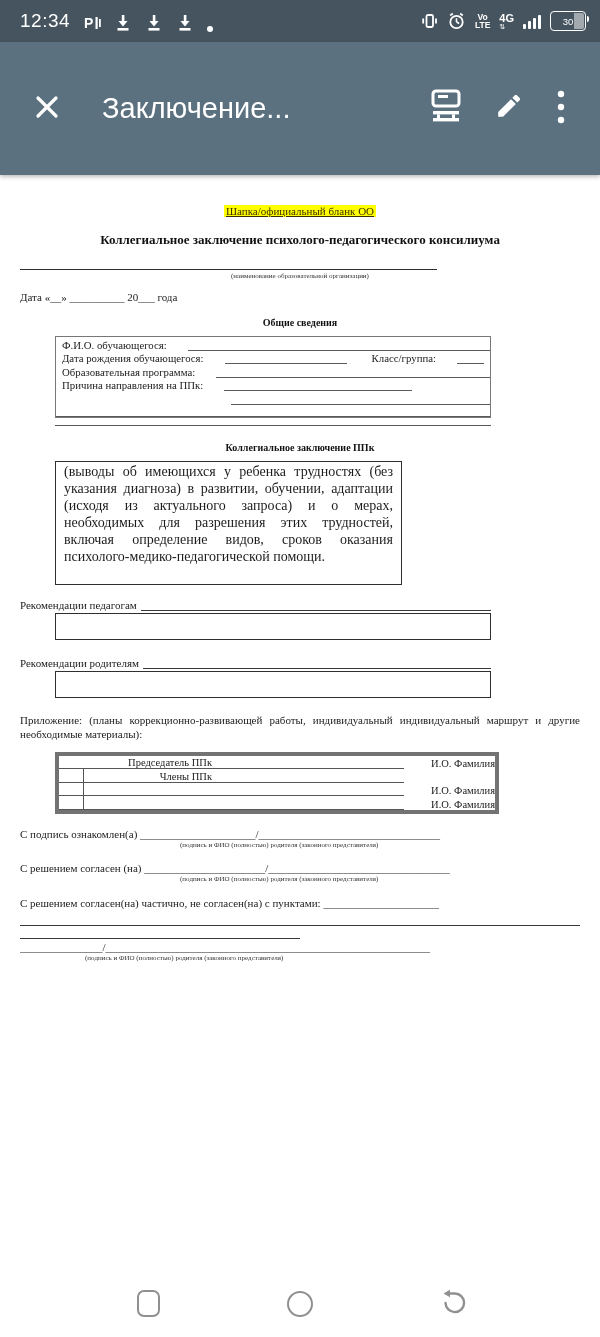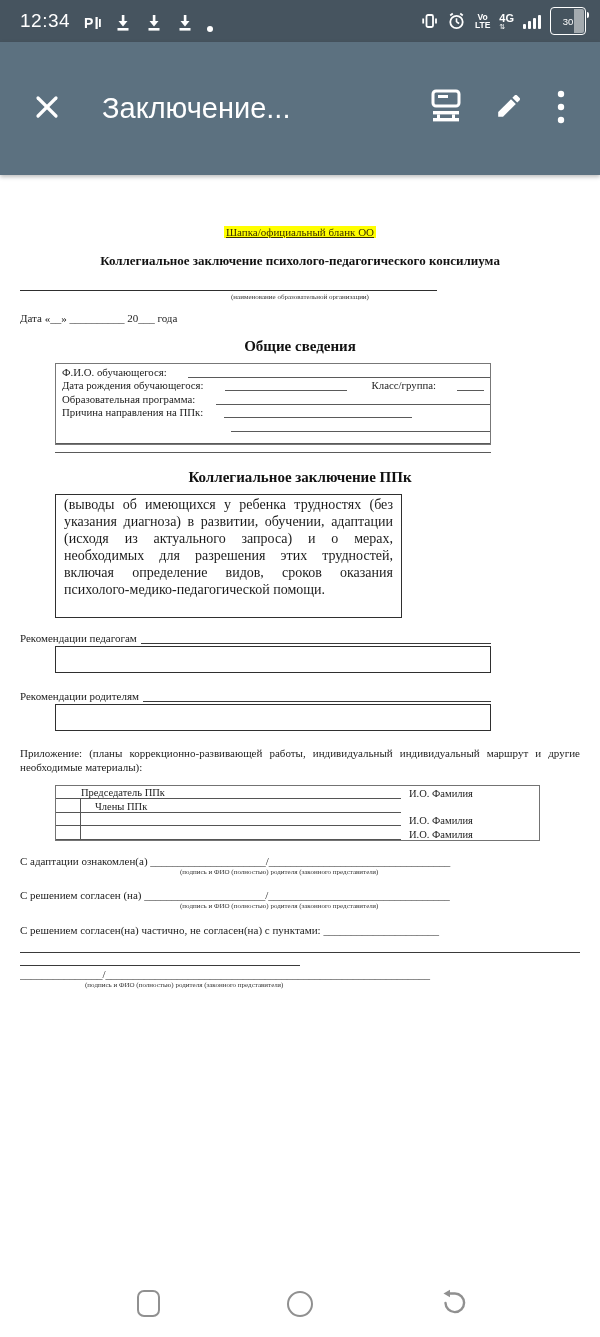--- a/index.html
+++ b/index.html
@@ -14,61 +14,61 @@
   .sb-time { font-size:19px; letter-spacing:.5px; }
   .sb-ico { display:flex; align-items:center; justify-content:center; }
   .sb-dot { width:6px; height:6px; border-radius:50%; background:#fff; }
   .volte { display:flex; flex-direction:column; align-items:center; line-height:1; font-weight:bold; }
   .volte span { font-size:8.5px; }
   .net4g { display:flex; flex-direction:column; align-items:flex-start; line-height:1; }
   .net4g .g { font-size:11px; font-weight:bold; }
   .net4g .arr { font-size:7px; margin-top:-1px; }
   .sigbars { display:flex; align-items:flex-end; gap:2px; height:15px; }
   .sigbars i { display:block; width:3px; background:#fff; border-radius:1px; }
-  .battery { position:relative; width:36px; height:28px; border:1.6px solid #fff; border-radius:4px; display:flex; align-items:center; justify-content:center; }
+  .battery { position:relative; width:36px; height:20px; border:1.6px solid #fff; border-radius:4px; display:flex; align-items:center; justify-content:center; }
   .battery::after { content:""; position:absolute; right:-4px; top:4px; width:2.5px; height:6px; background:#fff; border-radius:0 2px 2px 0; }
   .batt-fill { position:absolute; right:1px; top:1px; bottom:1px; width:30%; background:rgba(255,255,255,.5); border-radius:0 2px 2px 0; }
   .batt-txt { position:relative; font-size:9.5px; z-index:1; }
 
   
   .app-bar { height:133px; background:#5c7180; color:#fff; display:flex; align-items:center; padding:0 22px 0 24px; gap:10px; flex:0 0 auto; box-shadow:0 2px 4px rgba(0,0,0,.25); position:relative; z-index:2; }
   .ab-close { width:46px; height:46px; display:flex; align-items:center; justify-content:center; background:none; border:none; cursor:pointer; }
   .ab-titles { flex:1; min-width:0; padding-left:22px; }
   .ab-title { font-size:29px; color:#fff; white-space:nowrap; overflow:hidden; }
   .ab-sub { font-size:19px; color:#e9eef1; margin-top:4px; white-space:nowrap; overflow:hidden; }
   .ab-btn { width:52px; height:52px; display:flex; align-items:center; justify-content:center; background:none; border:none; cursor:pointer; }
 
   
   .doc { flex:1; background:#fff; font-family:"Liberation Serif", serif; color:#1c1c1c; padding:0 20px; overflow:hidden; position:relative; }
-  .banner-wrap { text-align:center; margin-top:47px; }
+  .banner-wrap { text-align:center; margin-top:26px; }
   .banner { display:inline-block; background:#ffff00; color:#3a3000; font-size:11px; text-decoration:underline; padding:0 2px; }
   .doc-title { text-align:center; font-weight:bold; font-size:13px; margin-top:13px; color:#111; }
   .org-line { margin-top:21px; width:417px; border-bottom:1.3px solid #2e2e2e; height:1px; }
   .org-cap { text-align:center; font-size:7px; color:#333; margin-top:2px; }
   .date-line { font-size:11px; margin-top:11px; }
-  .sec-head { text-align:center; font-weight:bold; font-size:15px; margin-top:14px; color:#111; }
+  .sec-head { text-align:center; font-weight:bold; font-size:10px; margin-top:14px; color:#111; }
 
   .gen-table { margin:8px 0 0 35px; width:436px; border:1.2px solid #777; font-size:10.8px; }
   .gt-row { display:flex; align-items:flex-end; height:13.5px; padding:0 0 0 6px;gap:17px; }
   .gt-label { white-space:nowrap; padding-right:4px; }
   .u { border-bottom:1px solid #5a5a5a; align-self:stretch; }
   .grow { flex:1; }
   .w130 { width:122px; }
   .sp150 { width:152px; flex:0 0 auto; }
   .gt-full { height:12px; border-bottom:1.1px solid #5a5a5a; }
   .ext-line { margin:7px 0 0 35px; width:436px; border-bottom:1.1px solid #5a5a5a; height:1px; }
 
   .concl-box { margin:8px 0 0 35px; width:347px; border:1.6px solid #2f2f2f; padding:1px 8px 19px; font-size:14px; text-align:justify; line-height:1.22; }
 
   .rec-row { display:flex; align-items:flex-end; margin-top:14px; width:471px; font-size:11px; }
   .rec-box { margin:2px 0 0 35px; width:436px; height:27px; border:1.4px solid #2f2f2f; }
 
   .attach { margin-top:15px; font-size:11px; text-align:justify; line-height:1.3; }
 
-  .sig-table { margin:10px 0 0 35px; width:485px; border:1px solid #737373; font-size:10.5px; }
+  .sig-table { margin:10px 0 0 35px; width:444px; border:4px solid #737373; font-size:10.5px;text-align:right; }
   .st-row { display:flex; height:13.5px; align-items:flex-end; }
   .st-c1 { width:25px; flex:0 0 auto; align-self:stretch; }
   .st-c2 { width:128px; flex:0 0 auto; white-space:nowrap; }
   .st-c3 { width:192px; flex:0 0 auto; align-self:stretch; }
   .st-c4 { flex:1; padding-left:8px; white-space:nowrap; }
   .bb { border-bottom:1px solid #555; }
   .br { border-right:1px solid #555; }
 
   .ack { font-size:11px; margin-top:14px; white-space:nowrap; overflow:hidden; }
   .cap { font-size:7px; color:#333; margin-top:1px; }
@@ -282,21 +282,21 @@
         <span class="st-c4">И.О. Фамилия</span>
       </div>
       <div class="st-row">
         <span class="st-c1 bb br"></span>
         <span class="st-c2 bb"></span>
         <span class="st-c3 bb"></span>
         <span class="st-c4">И.О. Фамилия</span>
       </div>
     </div>
 
-    <div class="ack">С адаптации ознакомлен(а) _____________________/_________________________________</div>
+    <div class="ack">С подпись ознакомлен(а) _____________________/_________________________________</div>
     <div class="cap cap-ind">(подпись и ФИО (полностью) родителя (законного представителя)</div>
 
     <div class="ack" style="margin-top:13px">С решением согласен (на) ______________________/_________________________________</div>
     <div class="cap cap-ind">(подпись и ФИО (полностью) родителя (законного представителя)</div>
 
     <div class="ack" style="margin-top:14px">С решением согласен(на) частично, не согласен(на) с пунктами: _____________________</div>
 
     <div class="line-full"></div>
     <div class="line-short"></div>
 

